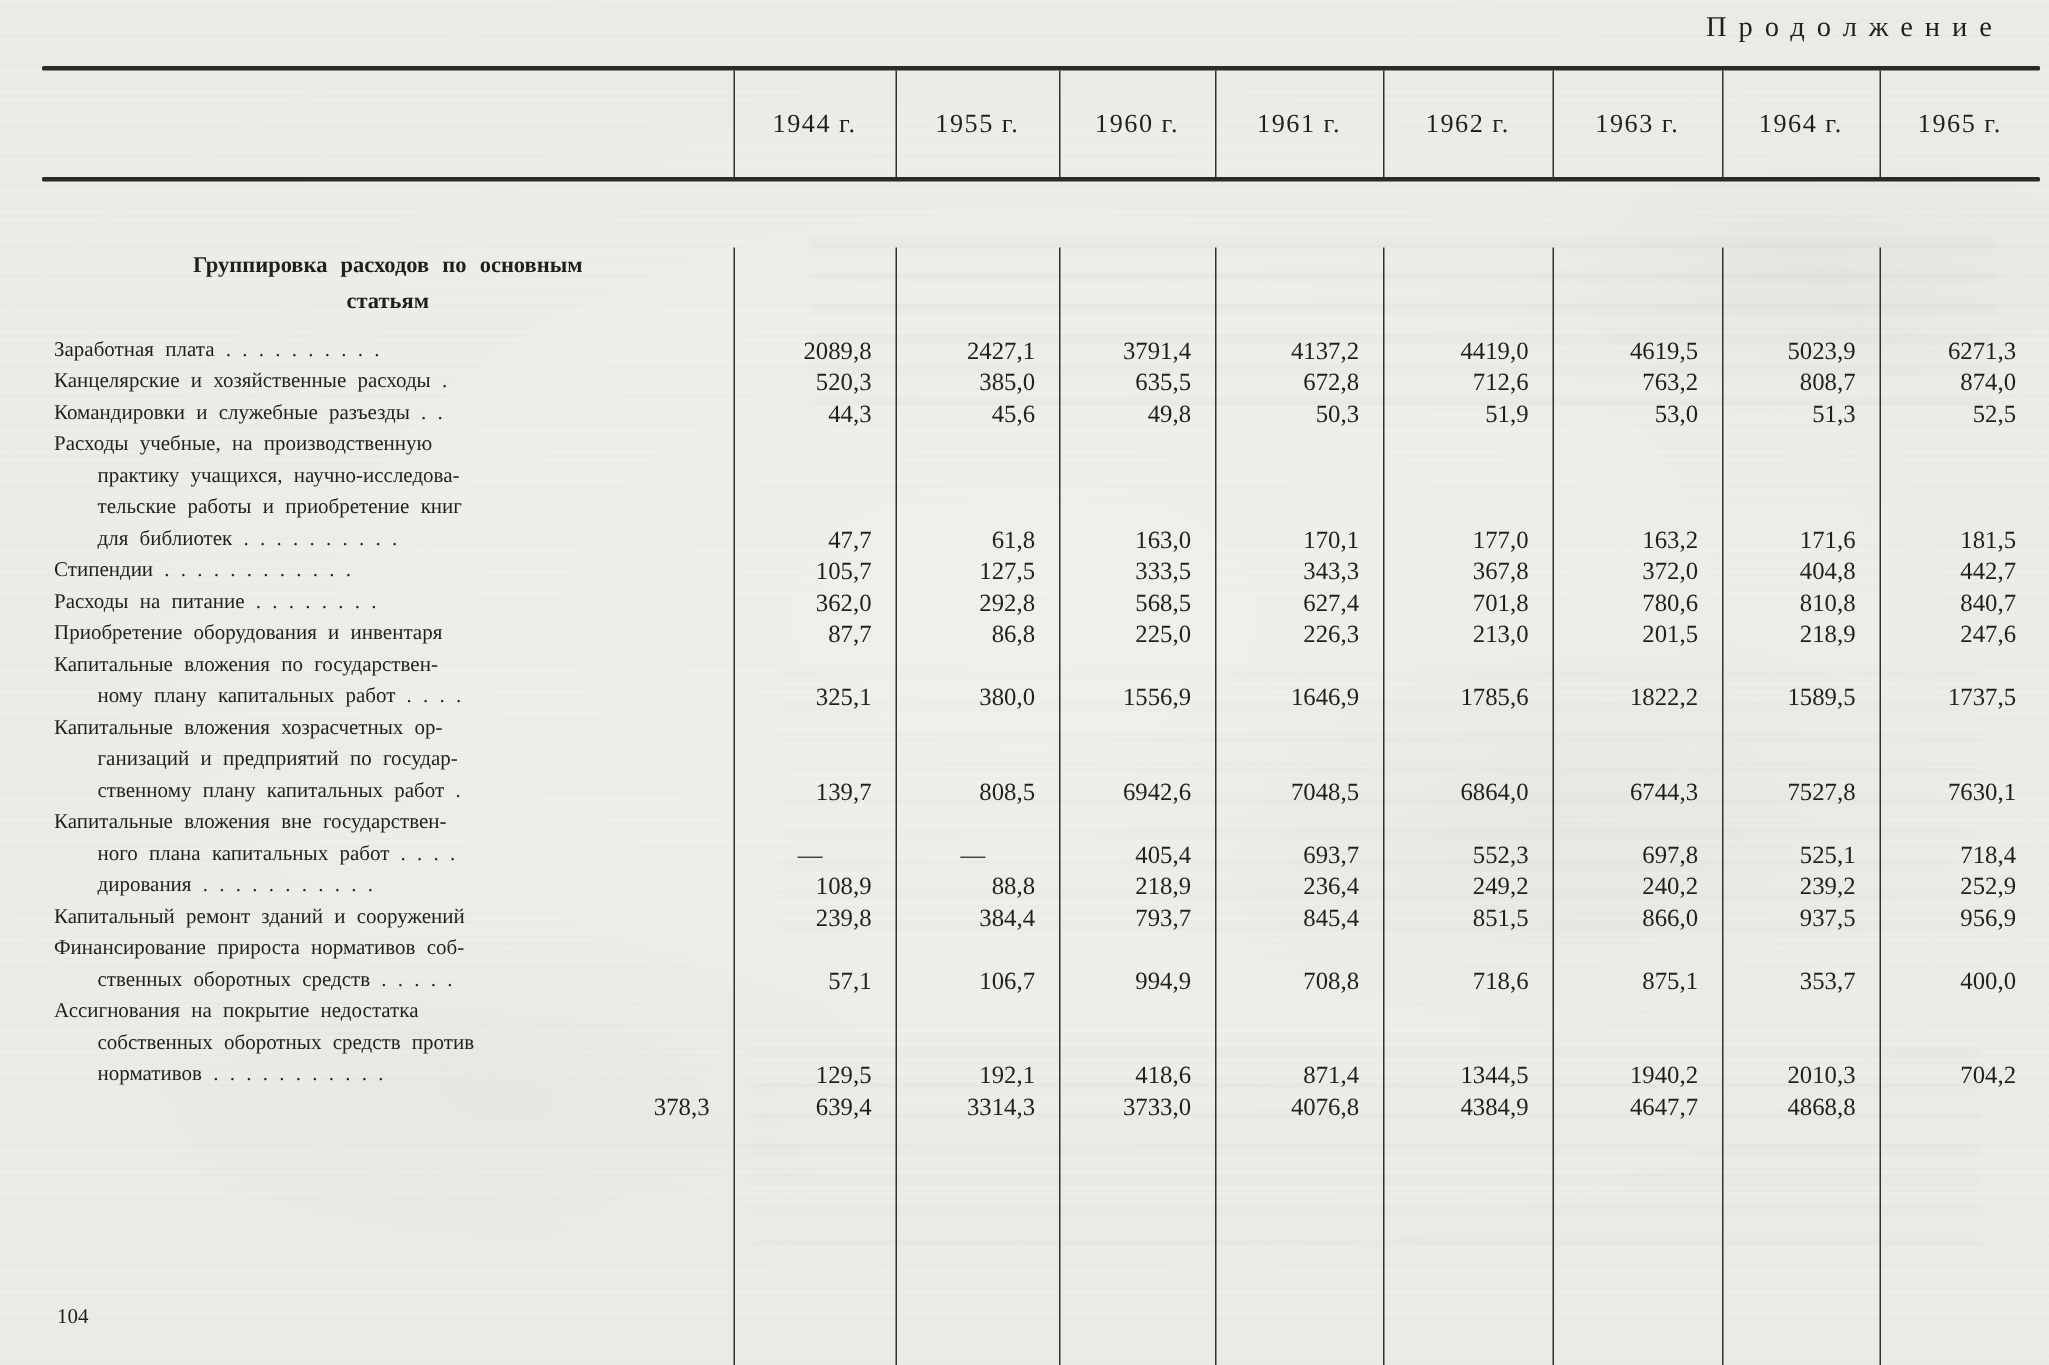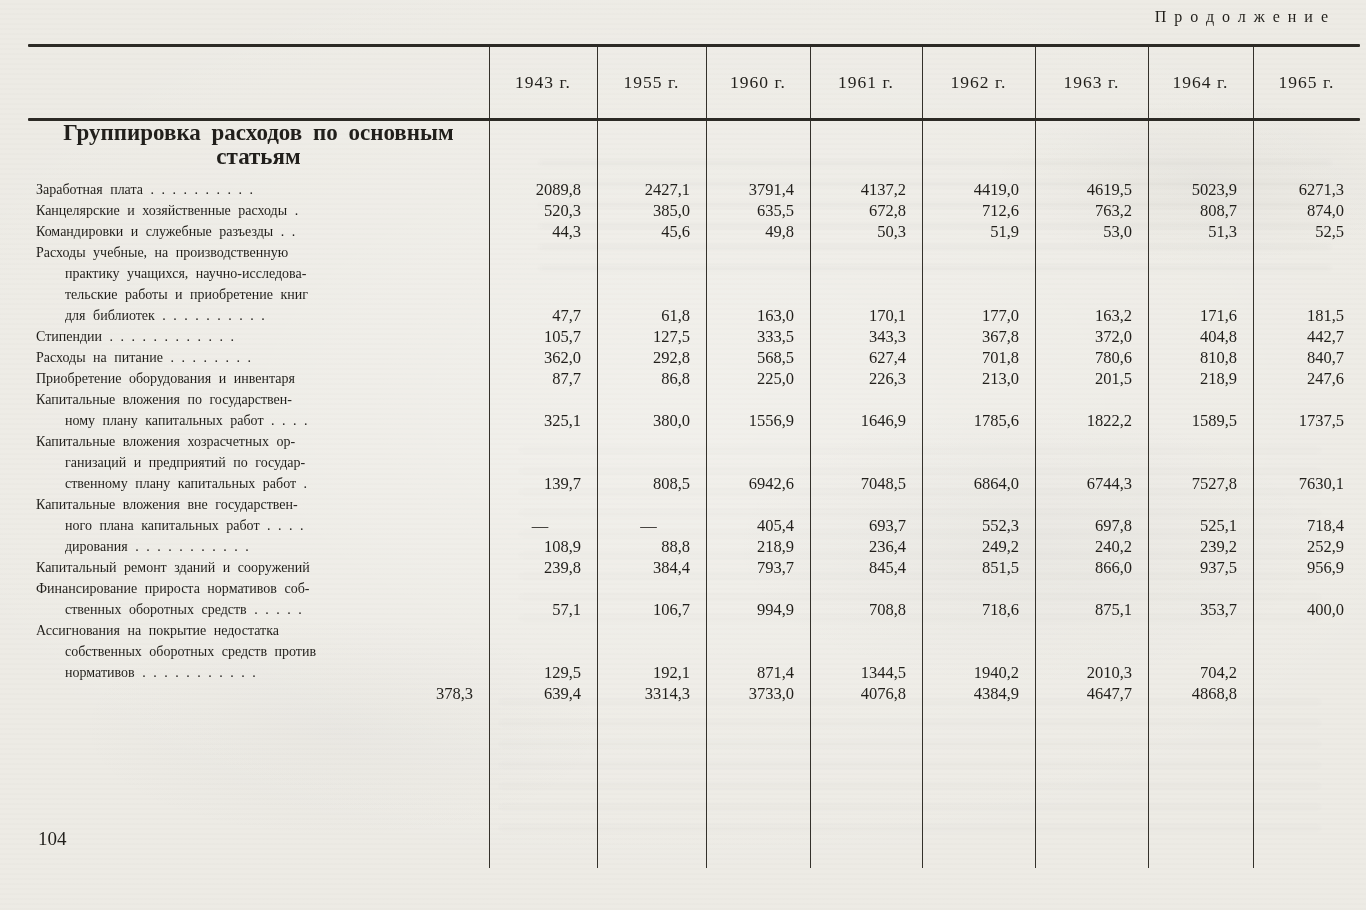--- a/index.html
+++ b/index.html
@@ -16,65 +16,65 @@
       radial-gradient(1200px 700px at 50% 45%, rgba(255,255,255,.25), rgba(0,0,0,0) 70%),
       radial-gradient(300px 120px at 88% 20%, rgba(120,118,110,.06), rgba(0,0,0,0) 70%),
       radial-gradient(420px 200px at 75% 60%, rgba(110,110,115,.05), rgba(0,0,0,0) 70%),
       radial-gradient(380px 160px at 25% 80%, rgba(110,110,115,.04), rgba(0,0,0,0) 70%),
       repeating-linear-gradient(0deg, rgba(90,88,80,.016) 0 2px, rgba(0,0,0,0) 2px 5px);
   }
   .smudge{position:absolute;pointer-events:none;filter:blur(2px);opacity:.5;
     background:repeating-linear-gradient(0deg, rgba(100,100,108,.09) 0 4px, rgba(0,0,0,0) 4px 21px);}
   .continuation{
     position:absolute;top:8px;right:30px;
-    font-size:16px;letter-spacing:8px;white-space:nowrap;
+    font-size:19px;letter-spacing:8px;white-space:nowrap;
   }
   .table-wrap{position:absolute;left:28px;top:44px;width:1332px;}
   .rule{height:3px;background:#2c2a25;border-radius:1px;}
   .thead{position:relative;height:71px;}
   .grid{display:grid;grid-template-columns:461px 108px 109px 104px 112px 113px 113px 105px 107px;}
   .thead .grid{height:71px;align-items:center;}
   .year{ text-align:center;font-size:17.5px;letter-spacing:1px;white-space:nowrap;}
   .vl{position:absolute;top:0;bottom:0;width:1px;background:#34312b;}
   .tbody{position:relative;height:747px;}
   .section-heading{
-    width:461px;text-align:center;
-    font-weight:bold;font-size:23px;line-height:24px;word-spacing:5px;
+    width:461px;margin-top:44px;text-align:center;
+    font-weight:bold;font-size:15px;line-height:24px;word-spacing:5px;
   }
   .rows{margin-top:10px;}
   .trow{position:relative;}
   .label-cell{
     padding-left:8px;overflow:hidden;
   }
   .lbl-line{font-size:14px;line-height:21px;white-space:nowrap;word-spacing:4px;}
   .lbl-line.cont{padding-left:29px;}
   .val-cell{
     display:flex;align-items:flex-end;justify-content:flex-end;
     padding-right:16px;font-size:16.5px;line-height:21px;white-space:nowrap;
   }
   .val-cell.dash{justify-content:center;padding-right:6px;}
-  .page-number{position:absolute;left:38px;top:828px;font-size:19px;}
+  .page-number{position:absolute;left:38px;top:871px;font-size:14px;}
 </style>
 </head>
 <body>
 
 <div class="paper-noise"></div>
 <div class="smudge" style="left:540px;top:160px;width:790px;height:110px;"></div>
 <div class="smudge" style="left:520px;top:440px;width:800px;height:180px;opacity:.35;"></div>
 <div class="smudge" style="left:500px;top:690px;width:820px;height:140px;opacity:.4;"></div>
 
 <div class="continuation">Продолжение</div>
 
 <div class="table-wrap">
   <div class="rule"></div>
 
   <div class="thead">
     <div class="grid">
       <div></div>
-      <div class="year">1943 г.</div>
+      <div class="year">1944 г.</div>
       <div class="year">1955 г.</div>
       <div class="year">1960 г.</div>
       <div class="year">1961 г.</div>
       <div class="year">1962 г.</div>
       <div class="year">1963 г.</div>
       <div class="year">1964 г.</div>
       <div class="year">1965 г.</div>
     </div>
   <div class="vl" style="left: 461px;"></div>
       <div class="vl" style="left: 569px;"></div>
@@ -272,20 +272,21 @@
           <div class="val-cell">400,0</div>
         </div>
         <div class="grid trow">
           <div class="label-cell">
             <div class="lbl-line">Ассигнования на покрытие недостатка</div>
             <div class="lbl-line cont">собственных оборотных средств против</div>
             <div class="lbl-line cont">нормативов   .  .  .  .  .  .  .  .  .  .  .</div>
           </div>
           <div class="val-cell">129,5</div>
           <div class="val-cell">192,1</div>
+          <div class="val-cell">418,6</div>
           <div class="val-cell">871,4</div>
           <div class="val-cell">1344,5</div>
           <div class="val-cell">1940,2</div>
           <div class="val-cell">2010,3</div>
           <div class="val-cell">704,2</div>
         </div>
         <div class="grid trow">
           <div class="val-cell">378,3</div>
           <div class="val-cell">639,4</div>
           <div class="val-cell">3314,3</div>

